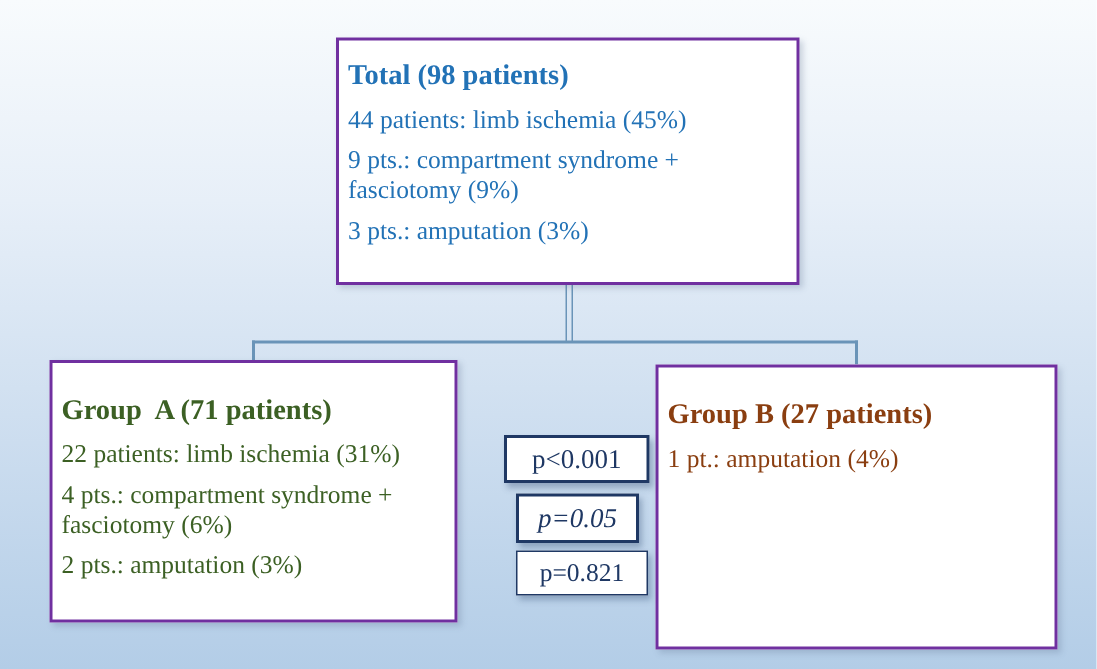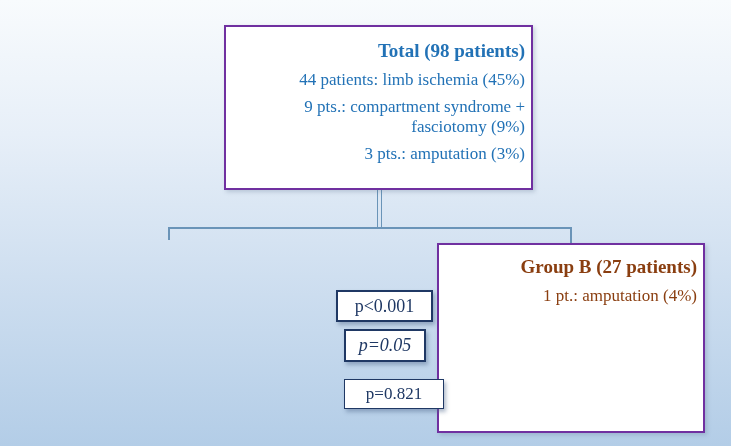--- a/index.html
+++ b/index.html
@@ -7,41 +7,41 @@
     width:731px;height:446px;overflow:hidden;position:relative;
     font-family:"Liberation Serif","DejaVu Serif",serif;
   }
   .canvas{
     position:absolute;left:0;top:0;width:731px;height:446px;
     background:linear-gradient(180deg,#f8fbfd 0%,#e7eff8 30%,#cfdff0 62%,#b3cde7 100%);
   }
   .node{
     position:absolute;background:#ffffff;
     border:2px solid var(--purple);
-    box-sizing:border-box;text-align:right;
+    box-sizing:border-box;text-align:left;
     box-shadow:2px 2px 4px rgba(90,110,140,.28);
   }
   .node-total{left:224px;top:25px;width:309px;height:165px;padding:10px 6px 0;}
   .node-a{left:33px;top:240px;width:272px;height:175px;padding:18px 6px 0;}
-  .node-b{left:437px;top:243px;width:268px;height:190px;padding:8px 6px 0;}
+  .node-b{left:437px;top:243px;width:268px;height:190px;padding:18px 6px 0;}
   .box-title{font-weight:bold;font-size:19px;line-height:1.25;margin:2px 0 6px;white-space:pre-wrap;}
   .box-line{font-size:17px;line-height:1.18;margin:7px 0;}
   .node-total .box-title,.node-total .box-line{color:var(--blue);}
   .node-a .box-title,.node-a .box-line{color:var(--green);}
   .node-b .box-title,.node-b .box-line{color:var(--brown);}
 
   .pbox{
     position:absolute;background:#ffffff;box-sizing:border-box;
     text-align:center;color:var(--navy);
     box-shadow:2px 3px 4px rgba(80,105,140,.45);
     display:flex;align-items:center;justify-content:center;
   }
   .pbox-1{left:336px;top:290px;width:97px;height:32px;border:2.5px solid var(--navy);font-weight:normal;font-size:18px;}
   .pbox-2{left:344px;top:329px;width:82px;height:33px;border:2px solid var(--navy);font-style:italic;font-size:18px;justify-content:center;}
-  .pbox-3{left:344px;top:367px;width:100px;height:30px;border:1.5px solid var(--navy);font-size:17px;margin-top:12px;}
+  .pbox-3{left:344px;top:367px;width:88px;height:30px;border:1.5px solid var(--navy);font-size:17px;}
 
   .conn{position:absolute;background:var(--line);}
   .conn-stem{
     left:377px;top:190px;width:5px;height:38px;background:transparent;
     border-left:1.8px solid var(--line);border-right:1.8px solid var(--line);
     box-sizing:border-box;
   }
   .conn-h{left:168px;top:227px;width:404px;height:2px;}
   .conn-drop-a{left:168px;top:227px;width:2px;height:13px;}
   .conn-drop-b{left:570px;top:227px;width:2px;height:16px;}
@@ -56,20 +56,26 @@
   <div class="conn conn-drop-a"></div>
   <div class="conn conn-drop-b"></div>
 
   <div class="node node-total">
     <div class="box-title">Total (98 patients)</div>
     <div class="box-line">44 patients: limb ischemia (45%)</div>
     <div class="box-line">9 pts.: compartment syndrome + fasciotomy (9%)</div>
     <div class="box-line">3 pts.: amputation (3%)</div>
   </div>
 
+  <div class="node node-a">
+    <div class="box-title">Group  A (71 patients)</div>
+    <div class="box-line">22 patients: limb ischemia (31%)</div>
+    <div class="box-line">4 pts.: compartment syndrome + fasciotomy (6%)</div>
+    <div class="box-line">2 pts.: amputation (3%)</div>
+  </div>
 
   <div class="node node-b">
     <div class="box-title">Group B (27 patients)</div>
     <div class="box-line">1 pt.: amputation (4%)</div>
   </div>
 
   <div class="pbox pbox-1">
     <span>p&lt;0.001</span>
   </div>
   <div class="pbox pbox-2">

